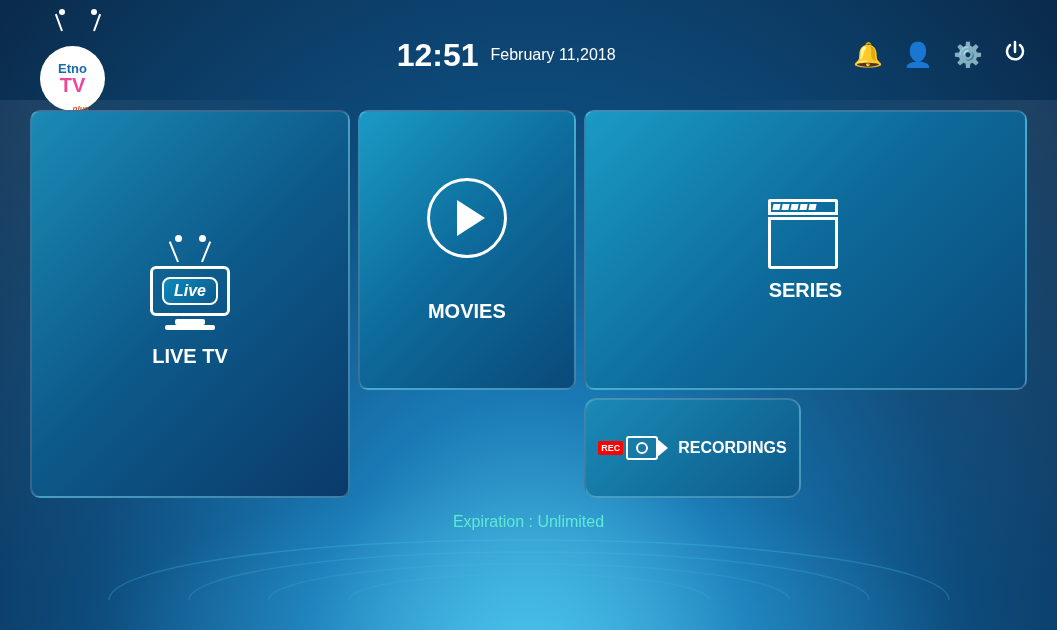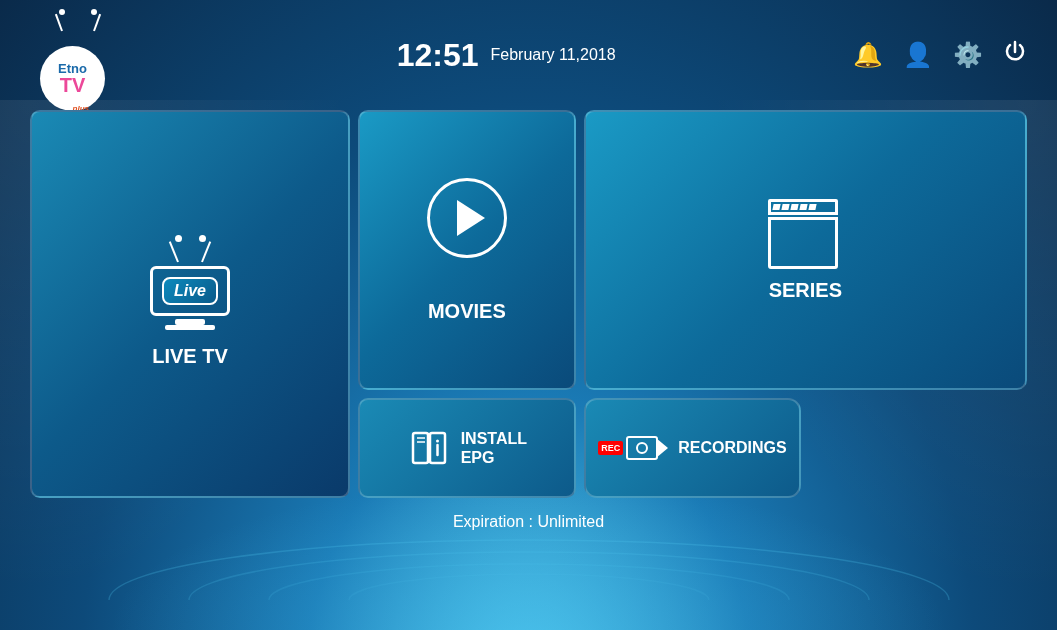--- a/index.html
+++ b/index.html
@@ -249,21 +249,21 @@
       border-bottom: 18px solid transparent;
       margin-left: 8px;
     }
 
     
     .footer {
       position: relative;
       z-index: 10;
       text-align: center;
       padding: 15px;
-      color: #ffffff;
+      color: #5eead4;
       font-size: 16px;
     }
 
     
     .spotlight-left {
       position: absolute;
       top: 100px;
       left: -50px;
       width: 400px;
       height: 500px;
@@ -400,41 +400,20 @@
         <div style="width:7px;height:100%;background:white;transform:skewX(-12deg);"></div>
         <div style="width:7px;height:100%;background:white;transform:skewX(-12deg);"></div>
         <div style="width:7px;height:100%;background:white;transform:skewX(-12deg);"></div>
       </div>
 
       <div style="position:absolute;bottom:0;left:0;width:70px;height:52px;border:3px solid white;border-radius:0 0 3px 3px;"></div>
     </div>
     <span class="card-label">SERIES</span>
   </div>
 
-  <div class="card card-epg" style="grid-column:2/3; grid-row:2;">
-
-    <div style="display:flex;align-items:center;justify-content:center;width:44px;height:44px;">
-      <svg width="40" height="40" viewBox="0 0 40 40" fill="none">
-
-        <rect x="4" y="5" width="15" height="30" rx="2" stroke="white" stroke-width="2.5" fill="none"></rect>
-        <rect x="21" y="5" width="15" height="30" rx="2" stroke="white" stroke-width="2.5" fill="none"></rect>
-        <line x1="19" y1="5" x2="19" y2="35" stroke="white" stroke-width="2"></line>
-
-        <line x1="8" y1="10" x2="16" y2="10" stroke="white" stroke-width="1.5"></line>
-        <line x1="8" y1="14" x2="16" y2="14" stroke="white" stroke-width="1.5"></line>
-
-        <circle cx="28.5" cy="13" r="1.5" fill="white"></circle>
-        <line x1="28.5" y1="17" x2="28.5" y2="27" stroke="white" stroke-width="2.5" stroke-linecap="round"></line>
-      </svg>
-    </div>
-    <div style="display:flex;flex-direction:column;align-items:flex-start;">
-      <span class="card-label-small">INSTALL</span>
-      <span class="card-label-small">EPG</span>
-    </div>
-  </div>
 
   <div class="card card-recordings" style="grid-column:3/4; grid-row:2;">
     <div style="display:flex;align-items:center;gap:3px;">
       <div style="background:red;color:white;font-size:9px;font-weight:bold;padding:2px 3px;border-radius:2px;">REC</div>
       <div style="width:32px;height:24px;border:2.5px solid white;border-radius:3px;position:relative;">
         <div style="width:12px;height:12px;border:2.5px solid white;border-radius:50%;position:absolute;top:50%;left:50%;transform:translate(-50%,-50%);"></div>
       </div>
       <div style="width:0;height:0;border-top:10px solid transparent;border-bottom:10px solid transparent;border-left:12px solid white;margin-left:-5px;"></div>
     </div>
     <span class="card-label-small">RECORDINGS</span>

